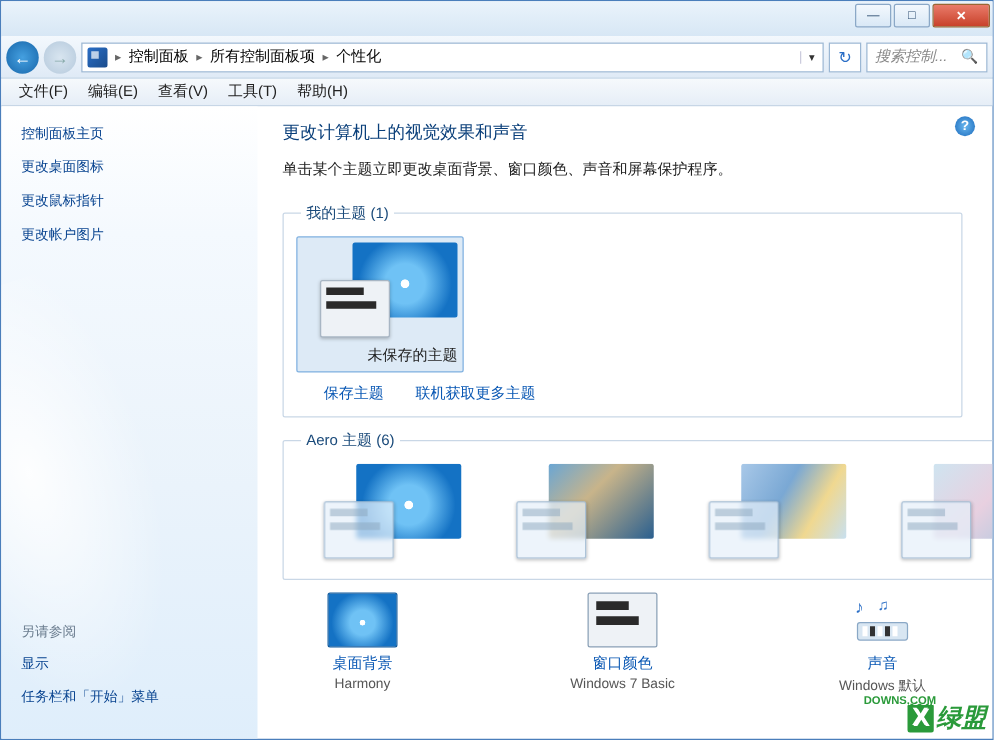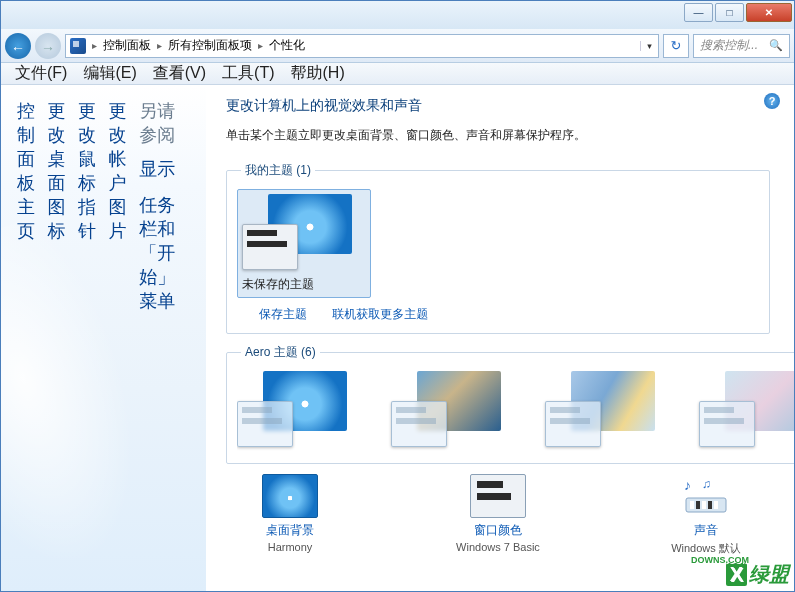--- a/index.html
+++ b/index.html
@@ -21,45 +21,45 @@
 .addr-icon { width: 16px; height: 16px; margin: 0 4px; background: linear-gradient(135deg,#2a6ec6,#1a4c8c); border-radius: 2px; position: relative; }
 .addr-icon::after { content:""; position:absolute; left:3px; top:3px; width:6px; height:6px; background:#fff; opacity:.7; }
 .crumb { padding: 0 4px; color: #000; display: flex; align-items: center; }
 .crumb-sep { color: #666; font-size: 10px; padding: 0 2px; }
 .addr-drop { width: 18px; text-align: center; color: #333; border-left: 1px solid #ccd; font-size: 9px; }
 .refresh { width: 26px; height: 24px; border: 1px solid #9bb7d4; background: #fff; display: flex; align-items: center; justify-content: center; color: #2a6ec6; font-size: 13px; }
 .search { width: 97px; height: 24px; border: 1px solid #9bb7d4; background: #fff; display: flex; align-items: center; padding: 0 6px; font-size: 12px; color: #888; font-style: italic; justify-content: space-between; }
 .search-icon { color: #2a6ec6; font-style: normal; font-size: 11px; }
 
 
-.menubar { height: 22px; background: linear-gradient(#f6f9fc,#e6eef7); border-bottom: 1px solid #c7d6e6; display: flex; align-items: center; font-size: 16px; padding: 0 6px; }
+.menubar { height: 22px; background: linear-gradient(#f6f9fc,#e6eef7); border-bottom: 1px solid #c7d6e6; display: flex; align-items: center; font-size: 12px; padding: 0 6px; }
 .menu-item { padding: 2px 8px; color: #222; }
 
 
 .body { flex: 1; display: flex; overflow: hidden; }
-.sidebar { width: 205px; background: linear-gradient(180deg,#fff 0%, #f4f9fe 20%, #eaf3fb 60%, #dfeefb 100%); padding: 14px 16px; font-size: 18px; position: relative; display: flex; flex-direction: row; }
+.sidebar { width: 205px; background: linear-gradient(180deg,#fff 0%, #f4f9fe 20%, #eaf3fb 60%, #dfeefb 100%); padding: 14px 16px; font-size: 11px; position: relative; display: flex; flex-direction: column; }
 .sidebar .swoosh { position: absolute; left: -40px; top: 120px; width: 300px; height: 500px; background: radial-gradient(ellipse 160px 320px at 30% 30%, rgba(255,255,255,.9), transparent 60%); transform: rotate(-18deg); pointer-events: none; }
 .side-link { color: #06428f; margin-bottom: 12px; cursor: pointer; position: relative; z-index: 1; }
 .side-sep { flex: 1; }
 .side-footer { position: relative; z-index: 1; }
 .side-footer .hdr { color: #6b7d8f; margin-bottom: 10px; }
 
 .main { flex: 1; padding: 12px 24px 8px 20px; position: relative; overflow: hidden; }
 .help-icon { position: absolute; top: 8px; right: 14px; width: 16px; height: 16px; border-radius: 50%; background: radial-gradient(#69b6ee,#1a6abc); color: #fff; font-size: 11px; text-align: center; line-height: 16px; font-weight: bold; }
 .page-title { color: #0a3f7a; font-size: 14px; margin-bottom: 12px; }
 .page-sub { font-size: 12px; color: #222; margin-bottom: 18px; }
 
 .group { border: 1px solid #c9d7e6; border-radius: 2px; padding: 8px 10px 10px 10px; margin-bottom: 10px; }
 .group-title { font-size: 12px; color: #1a4a7a; margin: -16px 0 8px 2px; background: #fff; display: inline-block; padding: 0 4px; position: relative; top: -2px; }
 .group .group-title { margin-top: 16px; }
 fieldset.group { padding-top: 6px; }
 legend.group-title { margin: 0 0 4px 4px; top: 0; }
 
 .theme-grid { display: flex; gap: 18px; flex-wrap: wrap; }
-.theme { width: 126px; display: flex; flex-direction: column; align-items: flex-start; font-size: 12px; cursor: pointer; }
+.theme { width: 126px; display: flex; flex-direction: column; align-items: flex-end; font-size: 12px; cursor: pointer; }
 .theme.selected { background: rgba(120,170,220,.25); border: 1px solid #7fb0e0; border-radius: 2px; padding: 4px; width: 134px; }
 .theme-thumb { width: 110px; height: 76px; position: relative; margin-bottom: 6px; }
 .wallpaper { position: absolute; right: 0; top: 0; width: 84px; height: 60px; border-radius: 2px; }
 .wp-blue { background: radial-gradient(circle at 50% 55%, #fff 0 6%, #6fc2f5 7% 30%, #1472c4 70%); }
 .mini-win { position: absolute; left: 0; bottom: 0; width: 56px; height: 46px; background: #eef2f6; border: 1px solid #a8b6c4; border-radius: 2px; box-shadow: 0 1px 3px rgba(0,0,0,.25); }
 .mini-win::before { content:""; position:absolute; left:4px; top:5px; width:30px; height:6px; background:#2a2a2a; }
 .mini-win::after { content:""; position:absolute; left:4px; top:16px; width:40px; height:6px; background:#2a2a2a; }
 .aero .mini-win { background: rgba(230,240,250,.7); border: 1px solid rgba(160,185,210,.9); backdrop-filter: blur(2px); }
 .aero .mini-win::before, .aero .mini-win::after { background: rgba(140,165,190,.5); }
 .theme-label { text-align: center; color: #222; }

